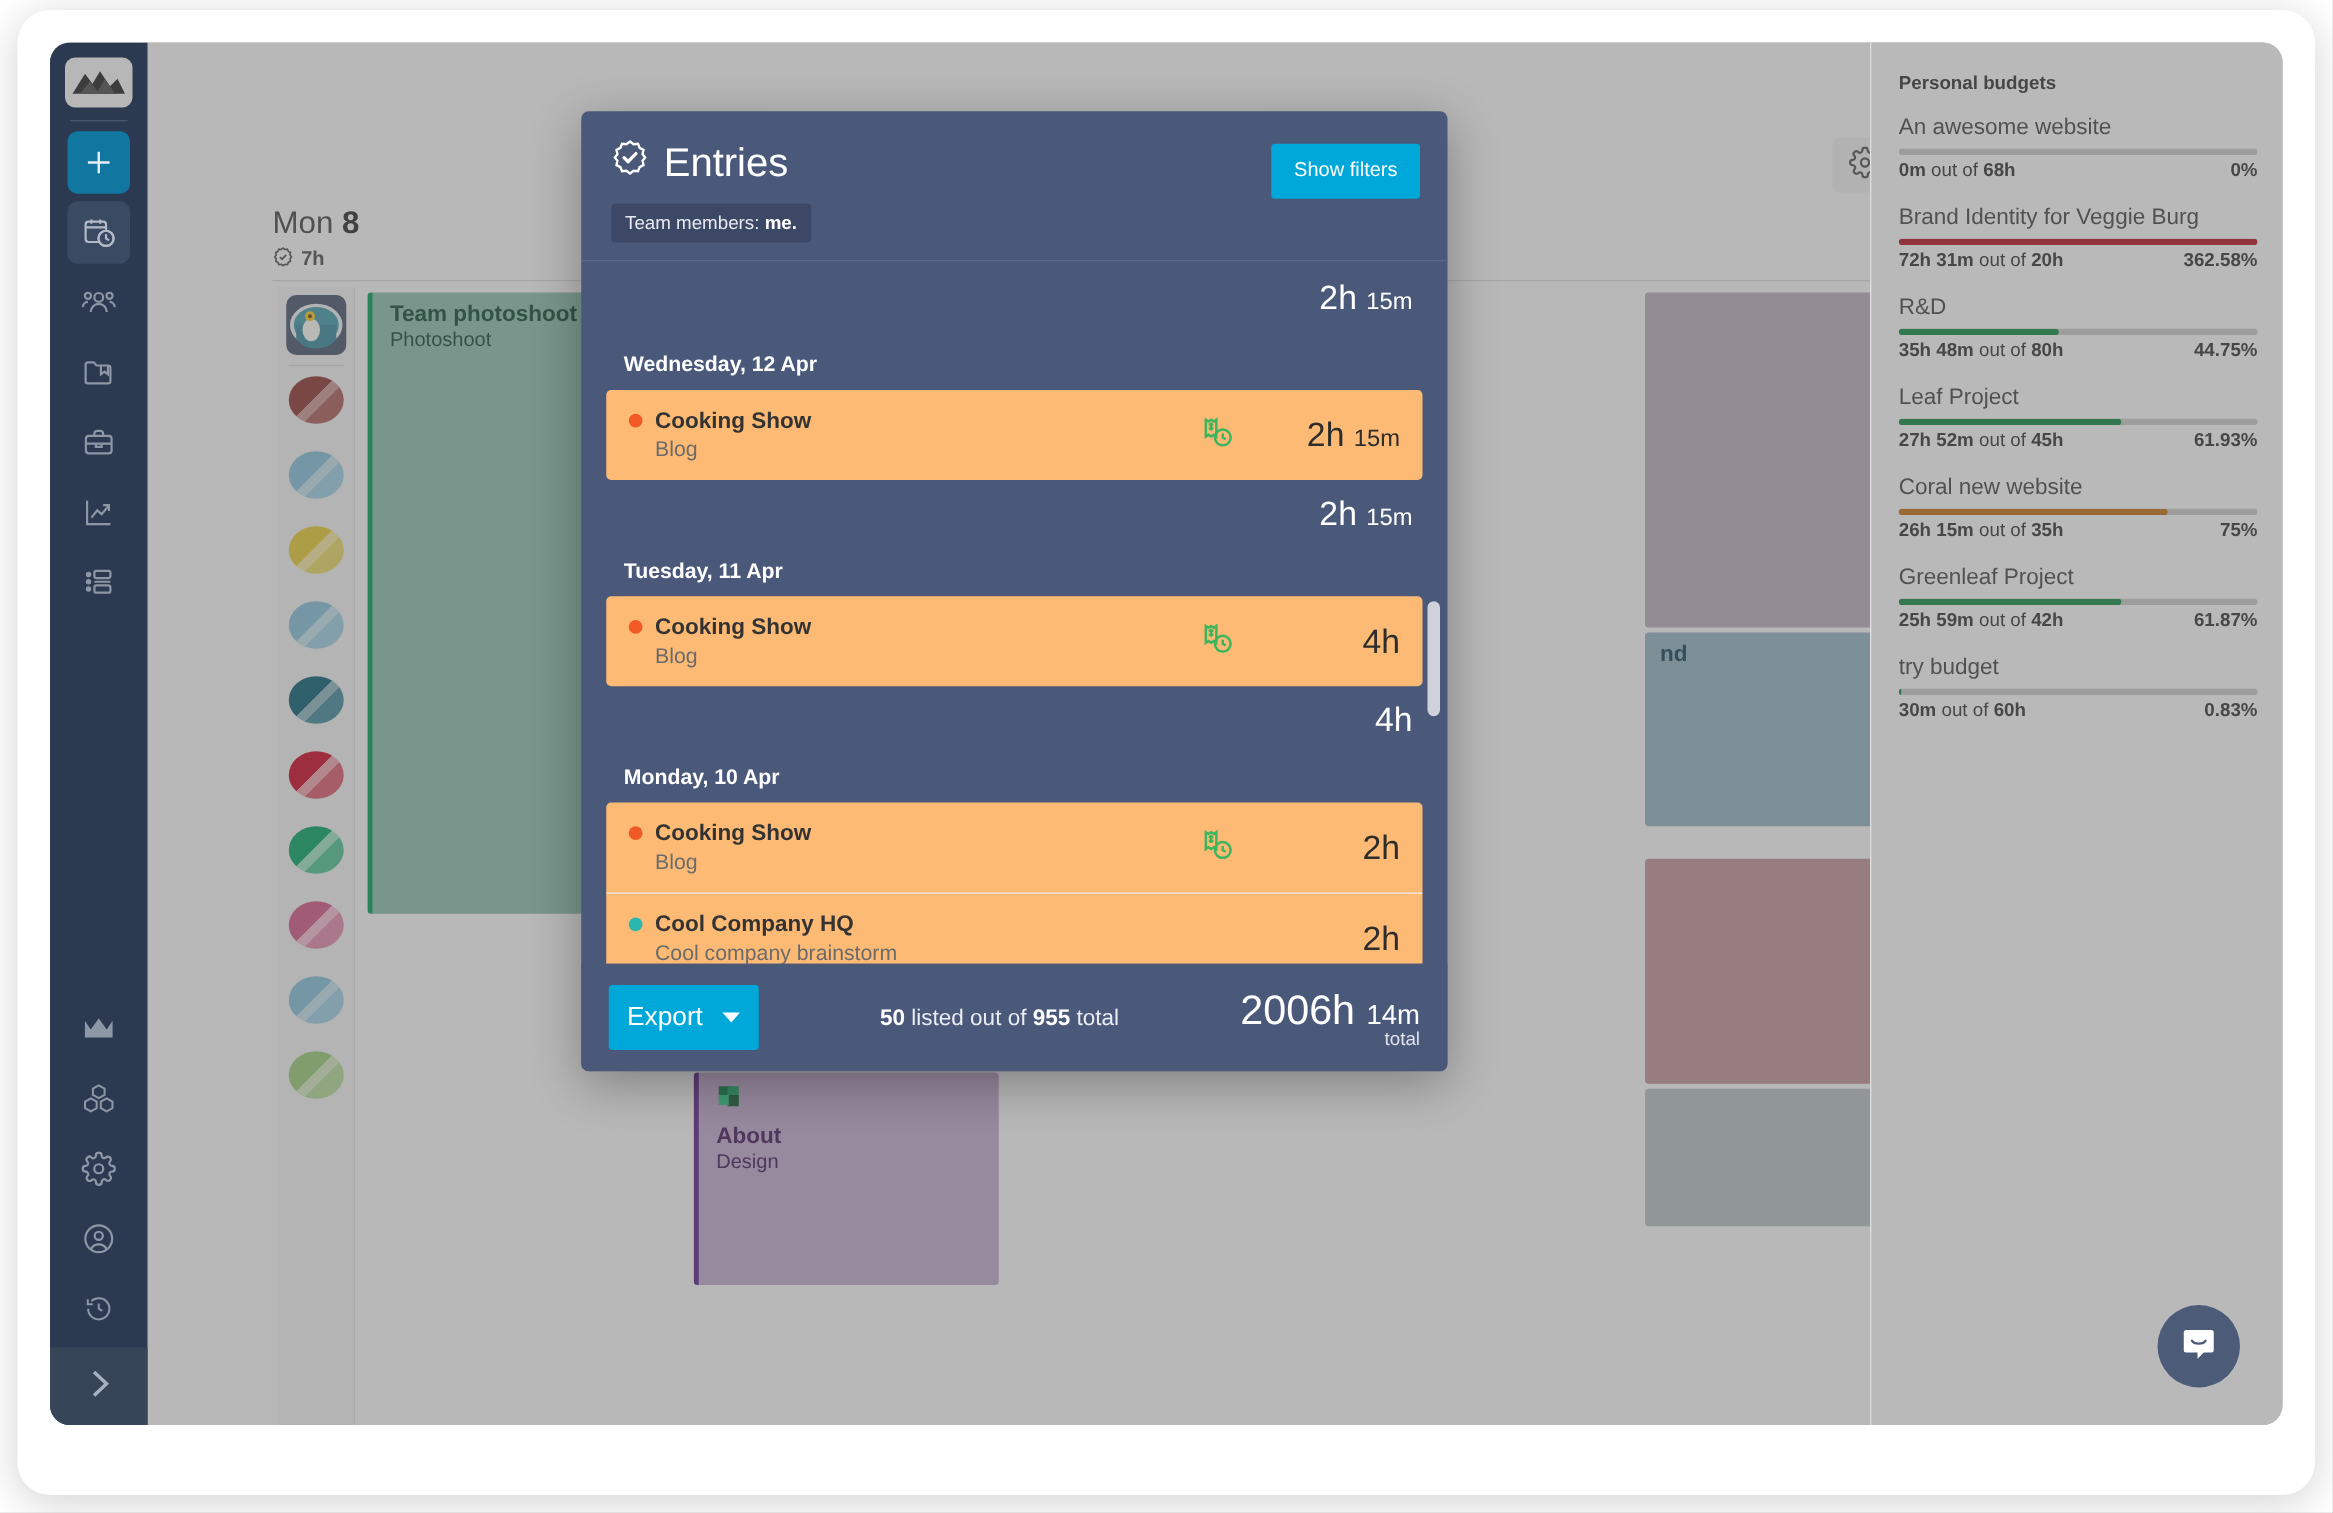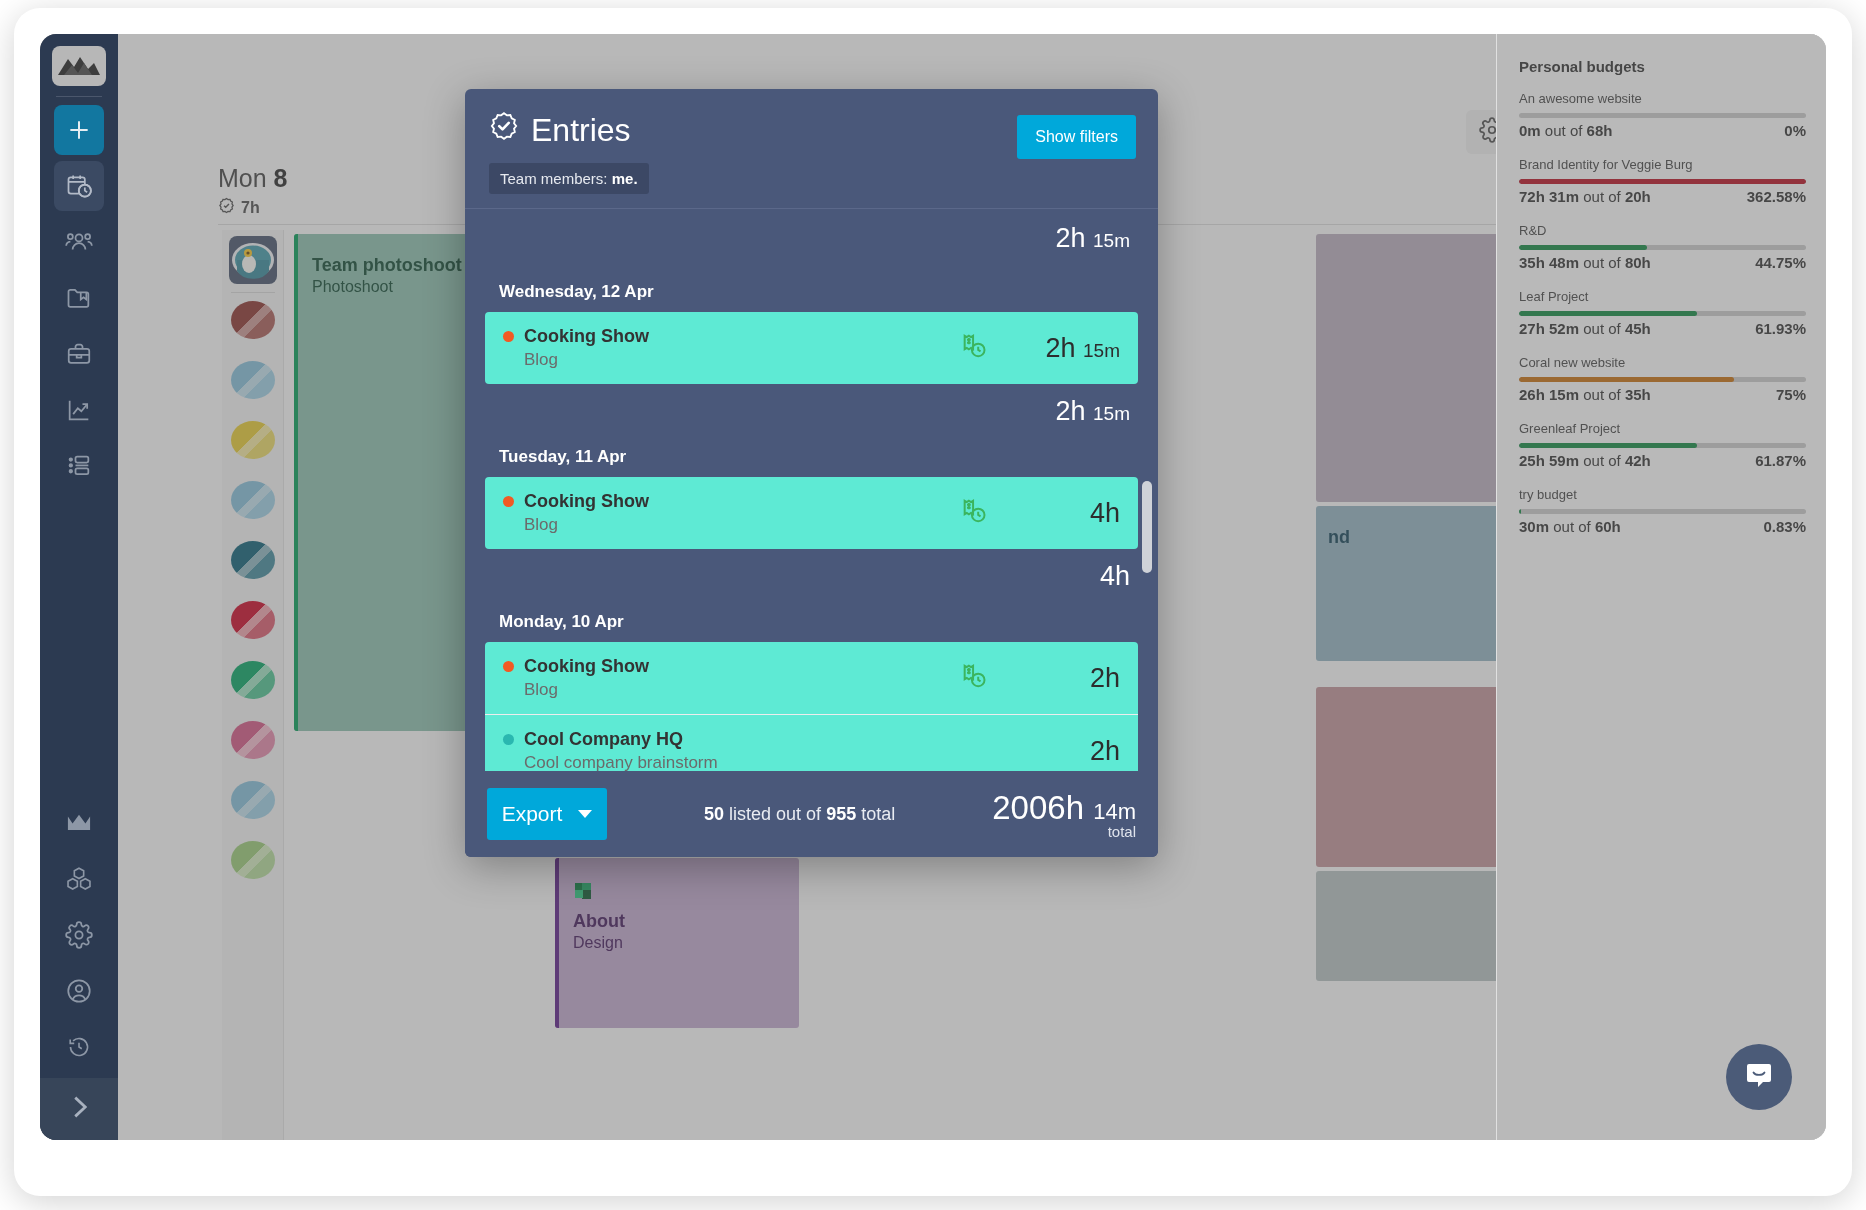--- a/index.html
+++ b/index.html
@@ -97,36 +97,36 @@
   
   .avatars { position:absolute; left:104px; top:196px; width:62px; bottom:0; background:#ececec; border-right:1px solid #dcdcdc;}
   .av-main {
     width:48px;height:48px;margin:6px auto 0;border-radius:8px;background:#4e5a70;
     display:flex;align-items:center;justify-content:center;overflow:hidden;
   }
   .av-sep{width:44px;height:1px;background:#d2d2d2;margin:8px auto;}
   .av { width:44px;height:38px;border-radius:50%;margin:0 auto 22px;}
 
   
-  .ev { position:absolute; border-radius:3px; padding:21px 12px; overflow:hidden;}
+  .ev { position:absolute; border-radius:3px; padding:7px 12px; overflow:hidden;}
   .ev .t { font-size:18px; font-weight:bold; }
   .ev .s { font-size:16px; margin-top:2px;}
   .ev .h { position:absolute; right:12px; bottom:8px; font-size:20px;}
   .ev .bar { position:absolute; left:0; top:0; bottom:0; width:4px;}
 
   
   .budgets {
     position:absolute; right:0; top:0; width:330px; height:100%;
     background:#f4f4f4; border-left:1px solid #e0e0e0;
     padding: 24px 20px 0 22px;
     z-index:5;
   }
   .budgets h3 { font-size:15px; color:#3b3b3b; margin-bottom:16px;}
   .bud { margin-bottom:18px; }
-  .bud-name { font-size:13px; color:#4c4c4c; white-space:nowrap; overflow:hidden; text-overflow:clip;}
+  .bud-name { font-size:18px; color:#4c4c4c; white-space:nowrap; overflow:hidden; text-overflow:clip;}
   .bud-track { height:5px; background:#c7c7c7; border-radius:3px; margin:7px 0 4px; position:relative; overflow:hidden;}
   .bud-fill { position:absolute; left:0; top:0; bottom:0; border-radius:3px;}
   .bud-row { display:flex; justify-content:space-between; font-size:15px; color:#3c3c3c;}
   .bud-row .left b { font-weight:bold; }
   .bud-row .left { font-weight:normal;}
   .bud-row .pct { font-weight:bold;}
   .budgets-dim { position:absolute; inset:0; background:rgba(90,90,90,0.38); pointer-events:none;}
 
   
   .intercom {
@@ -166,21 +166,21 @@
   .modal-body {
     flex:1 1 auto; position:relative; overflow:hidden;
     border-top:1px solid #5a6party;
   }
   .modal-sep { height:1px; background:#5b688a; }
   .scroll-area { position:absolute; inset:0; padding: 0 20px 0 20px; overflow:hidden;}
 
   .grand { text-align:right; color:#fff; font-size:27px; padding: 14px 8px 10px 0;}
   .grand .u { font-size:19px; }
   .date-h { color:#fff; font-size:17px; font-weight:bold; margin: 18px 0 10px 14px;}
-  .group { background:#5eead4; border-radius:4px; overflow:hidden; }
+  .group { background:#fdba74; border-radius:4px; overflow:hidden; }
   .entry { display:flex; align-items:center; padding: 14px 18px; min-height:70px; border-top:1px solid #ededed;}
   .entry:first-child { border-top:none;}
   .entry .info { flex:1 1 auto; }
   .entry .proj { font-size:18px; font-weight:bold; color:#333; display:flex; align-items:center; gap:10px;}
   .dot { width:11px;height:11px;border-radius:50%; flex:0 0 auto;}
   .entry .desc { font-size:17px; color:#6b6b6b; margin-top:3px; margin-left:21px;}
   .entry .icons { width:56px; display:flex; align-items:center; justify-content:center;}
   .entry .dur { width:118px; text-align:right; font-size:27px; color:#2d2d2d;}
   .entry .dur .u { font-size:19px;}
   .subtotal { text-align:right; color:#fff; font-size:27px; padding: 12px 8px 2px 0;}

